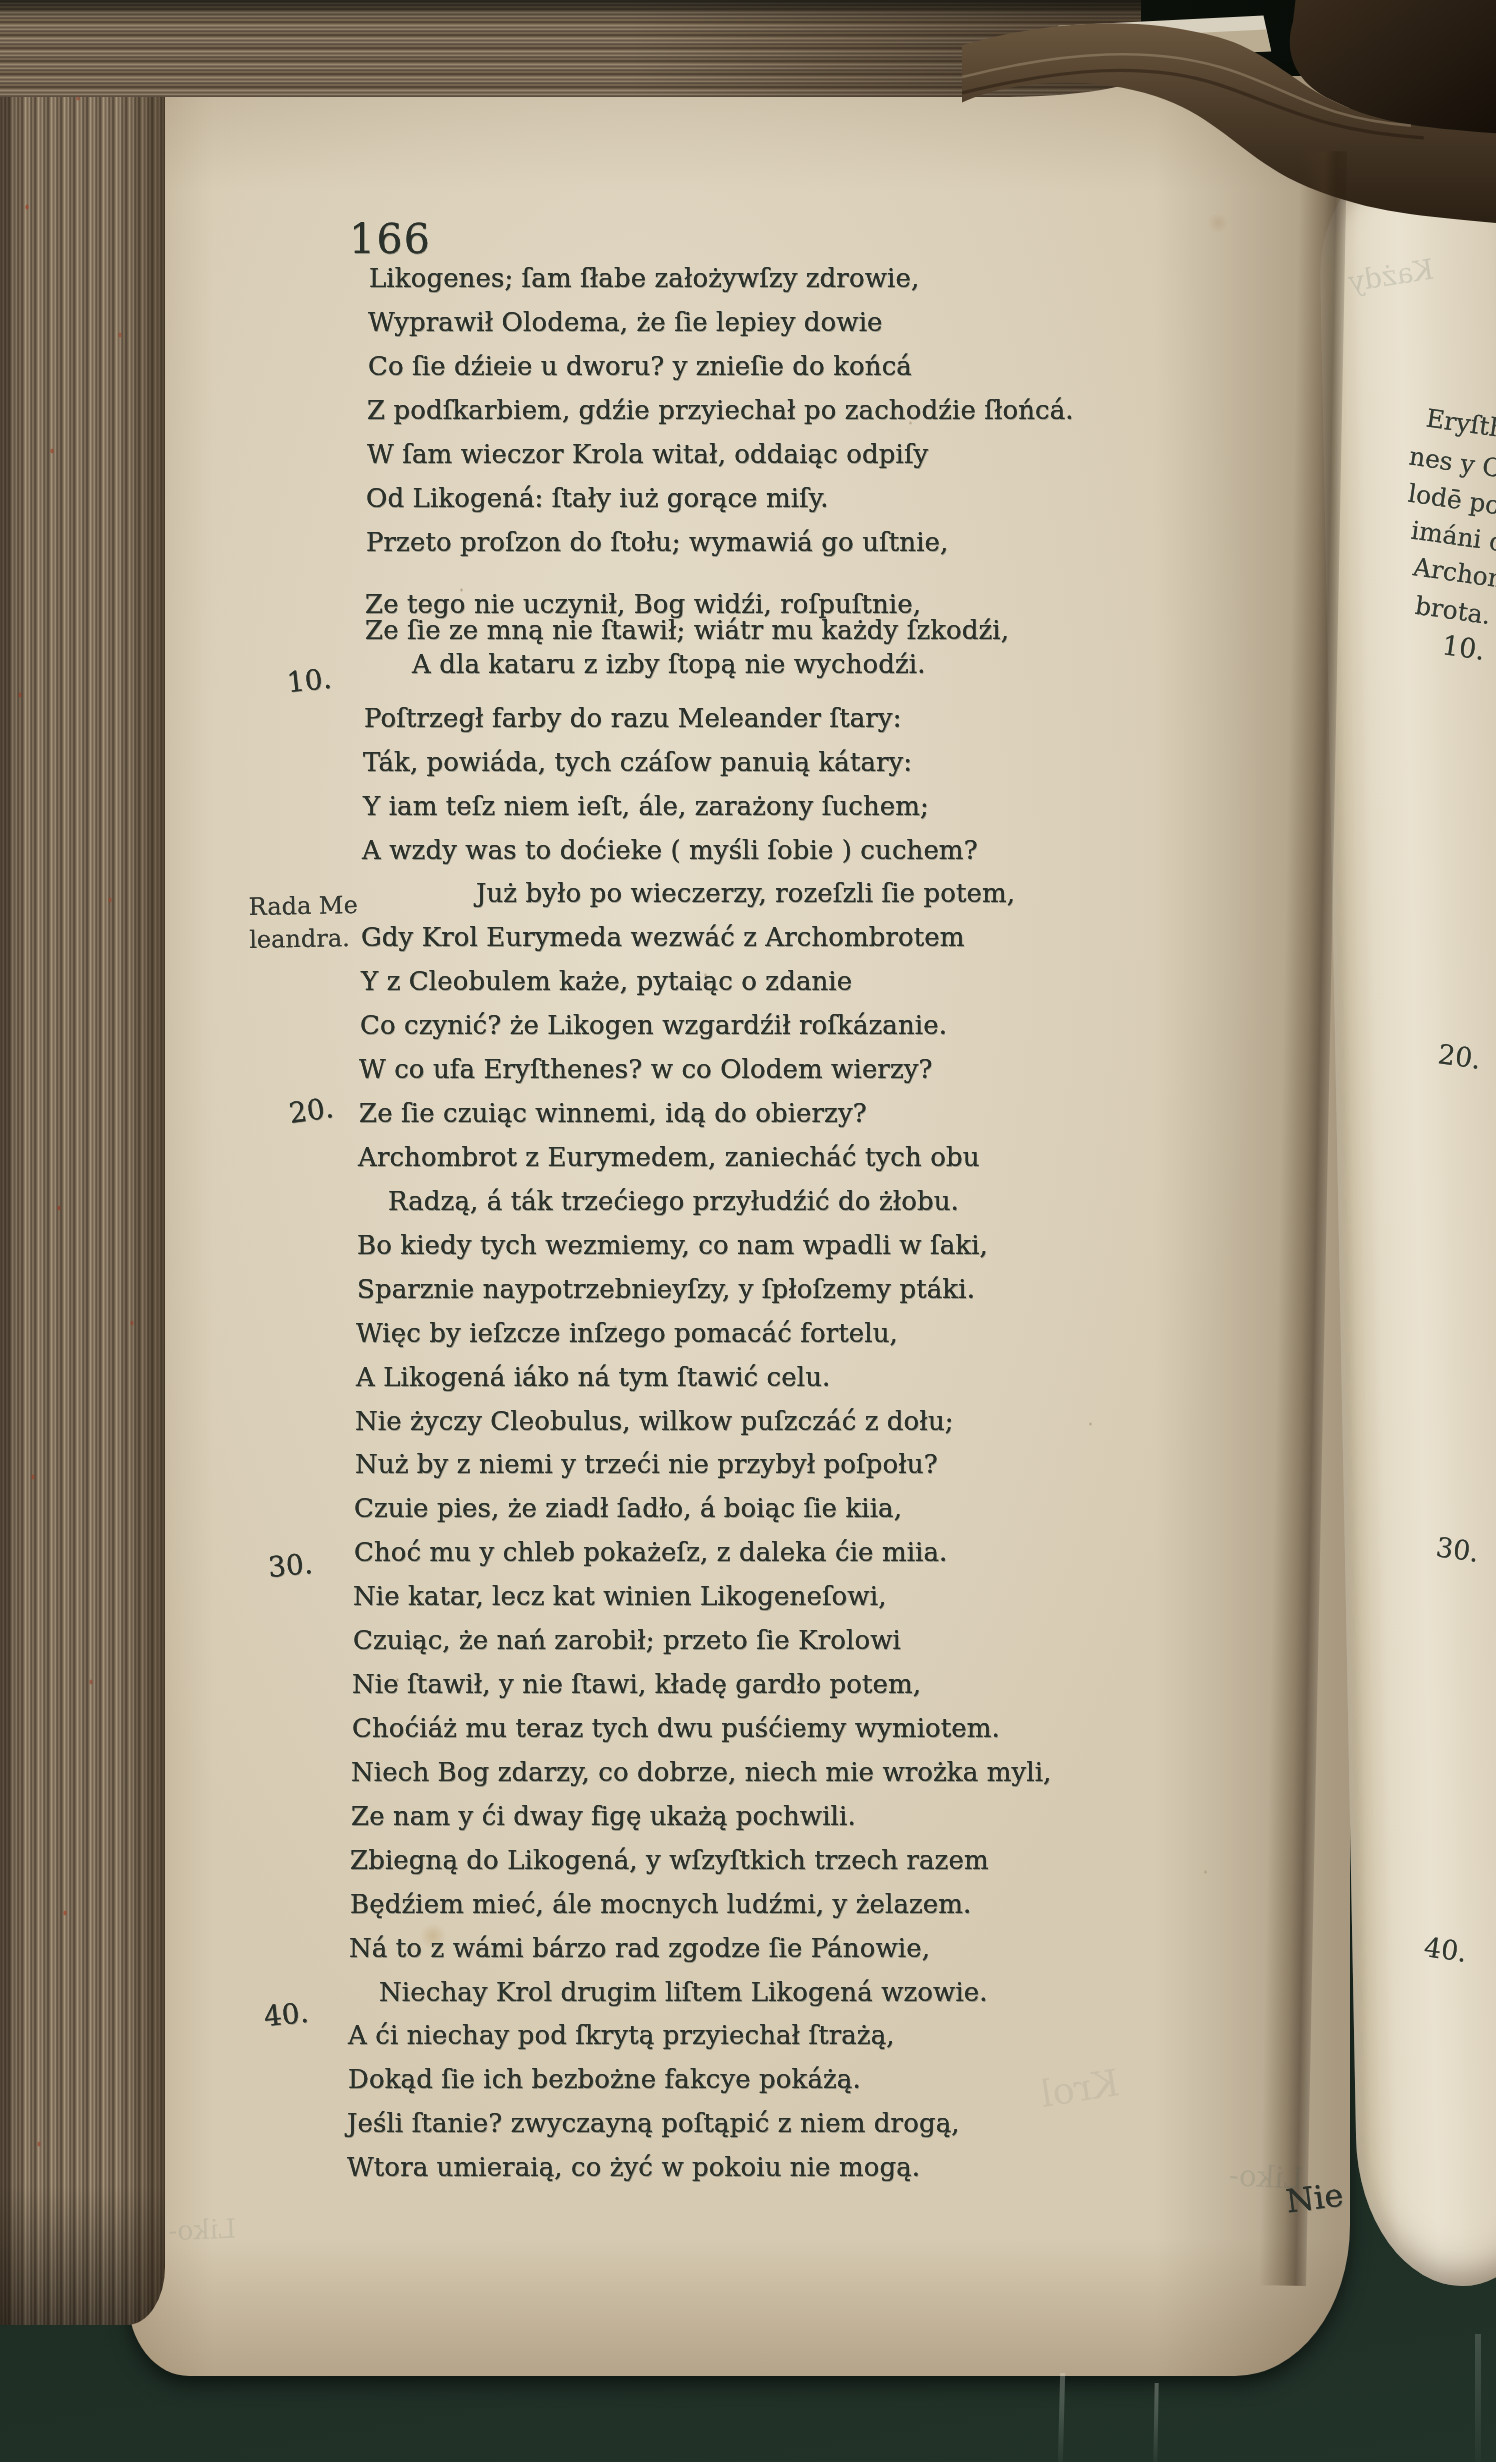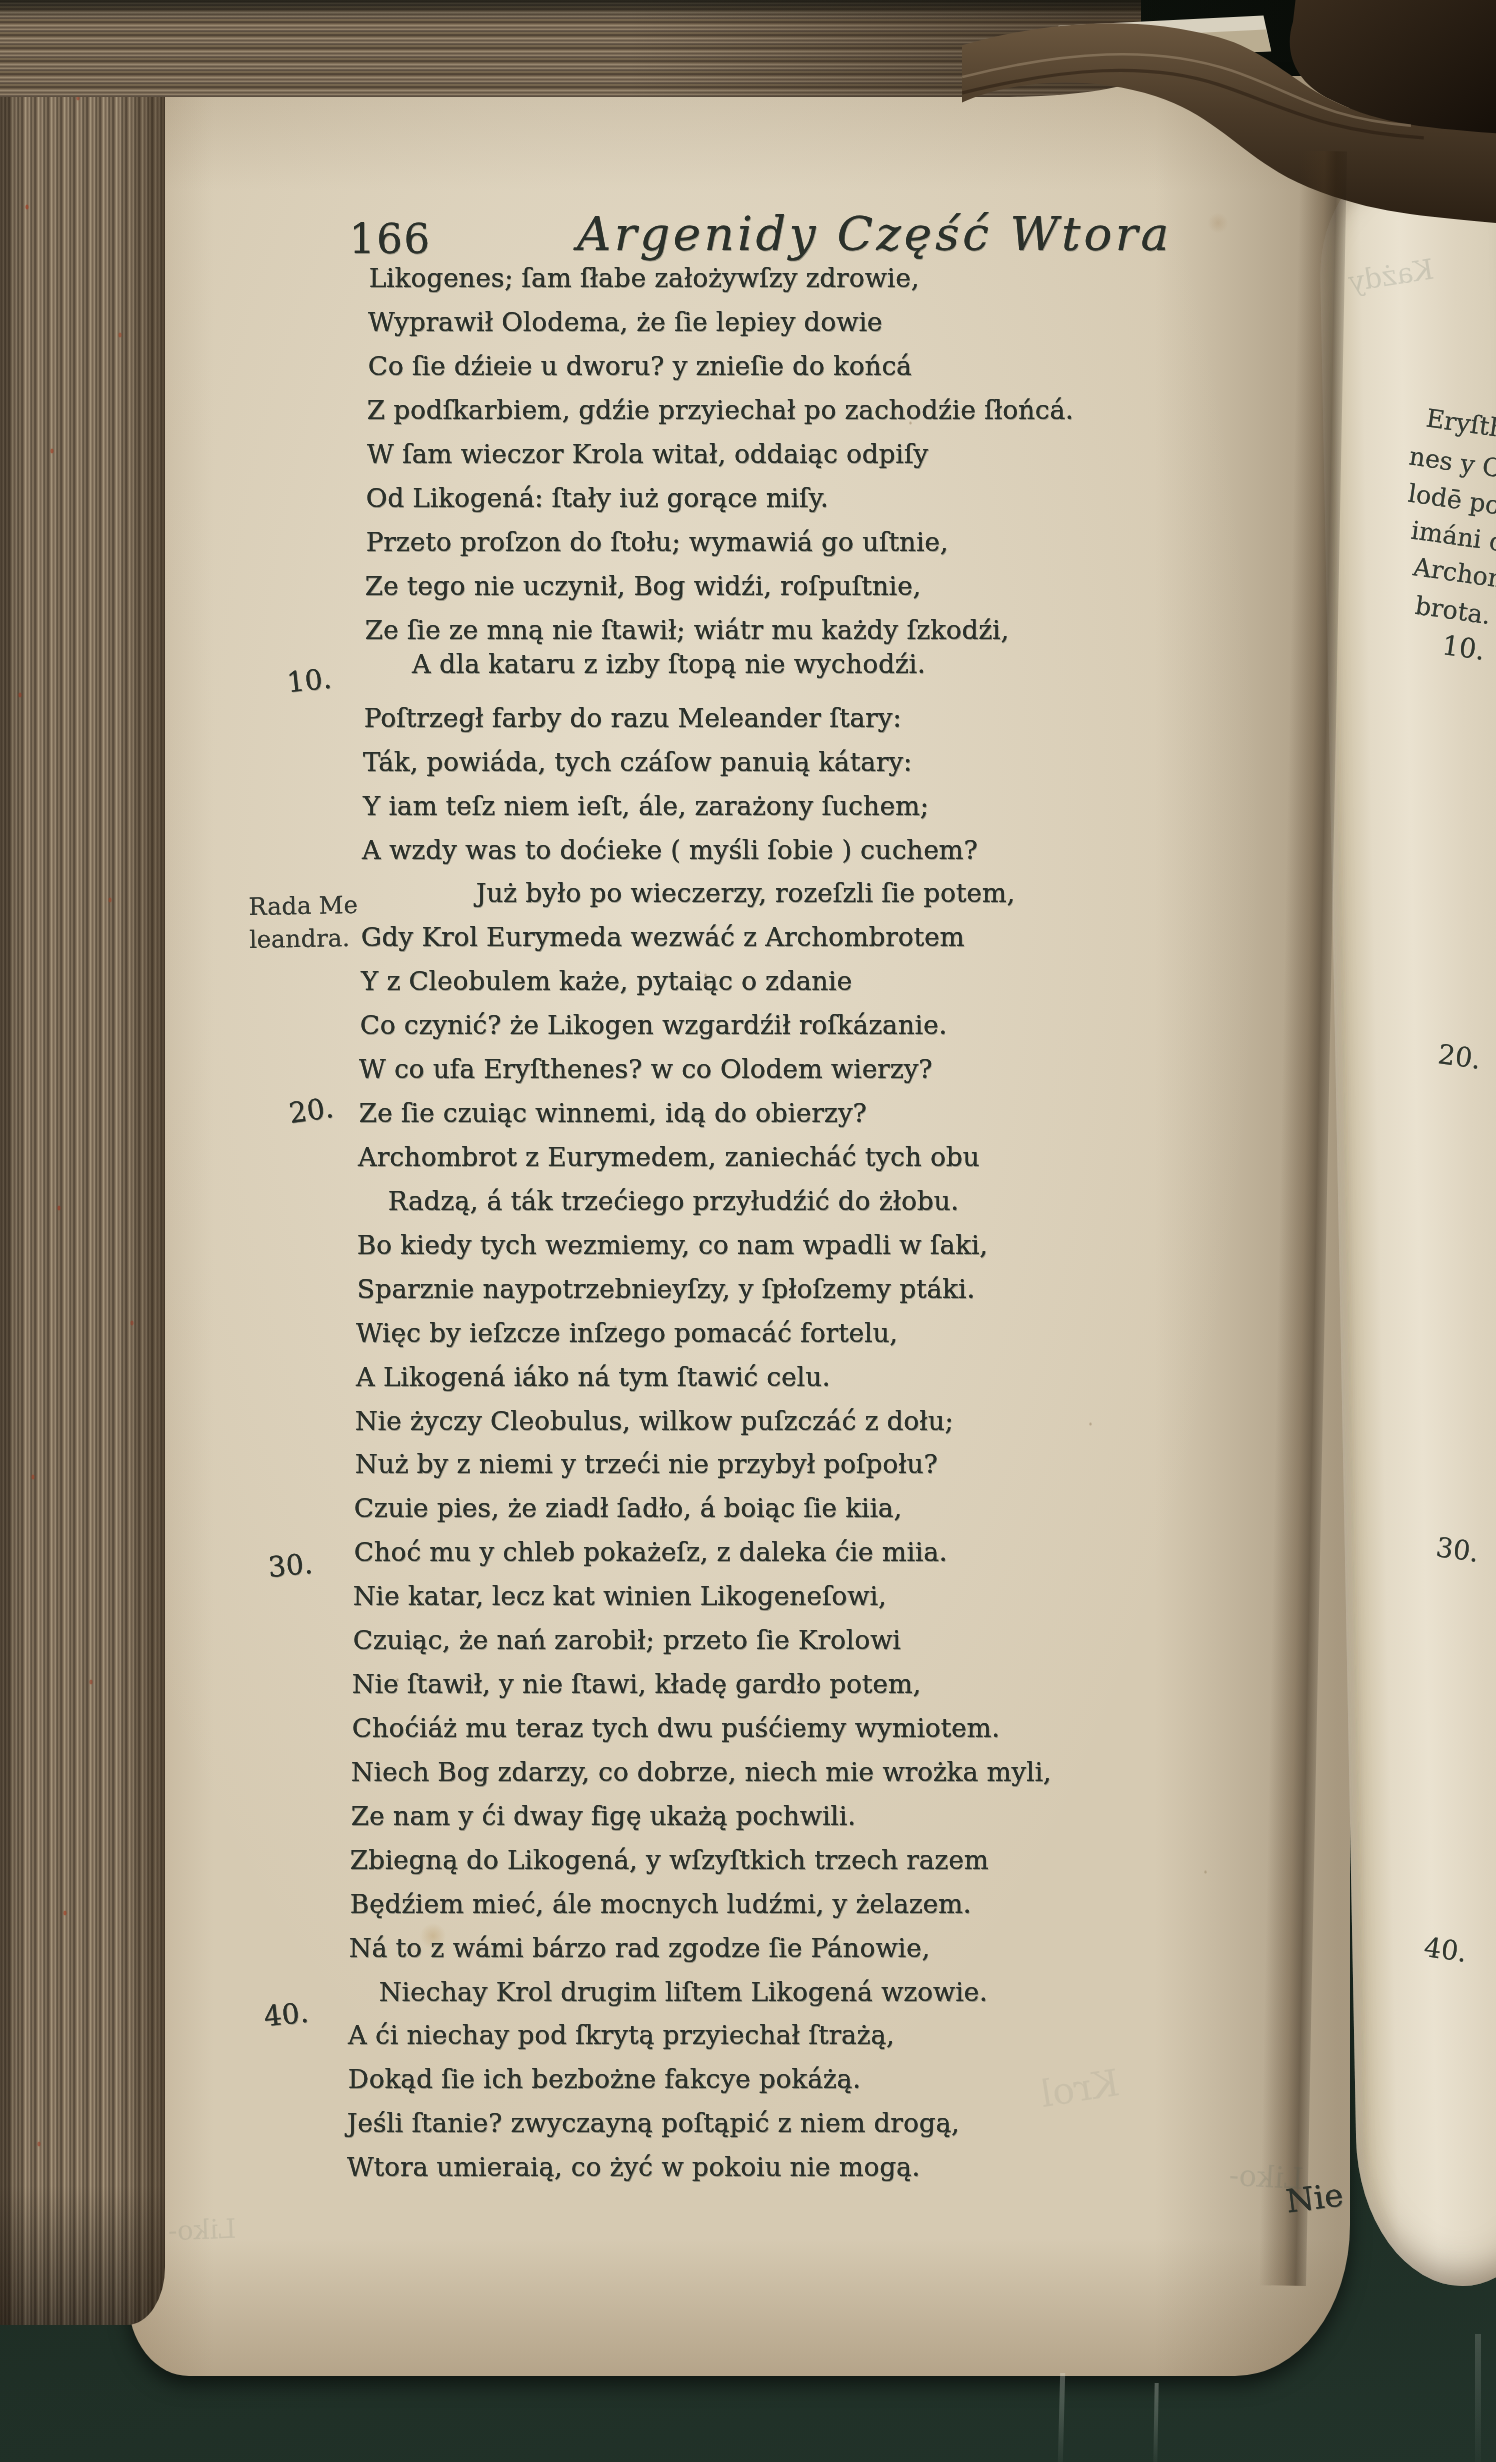--- a/index.html
+++ b/index.html
@@ -124,31 +124,30 @@
   <div class="page"></div>
   <div class="curl"></div>
   <div class="crease"></div>
 
   <div class="streak streak-1"></div>
   <div class="streak streak-2"></div>
   <div class="streak streak-3"></div>
 
   <div class="text-layer">
     <div class="page-number ink">166</div>
-    <div class="running-title ink">Argenidy Część Wtora</div>
 
     <div id="verse">
         <div class="verse-line ink" style="top: 265px; left: 369px;">Likogenes; ſam ſłabe założywſzy zdrowie,</div>
         <div class="verse-line ink" style="top: 309px; left: 368px;">Wyprawił Olodema, że ſie lepiey dowie</div>
         <div class="verse-line ink" style="top: 353px; left: 368px;">Co ſie dźieie u dworu? y znieſie do końcá</div>
         <div class="verse-line ink" style="top: 397px; left: 367px;">Z podſkarbiem, gdźie przyiechał po zachodźie ſłońcá.</div>
         <div class="verse-line ink" style="top: 441px; left: 367px;">W ſam wieczor Krola witał, oddaiąc odpiſy</div>
         <div class="verse-line ink" style="top: 485px; left: 366px;">Od Likogená: ſtały iuż gorące miſy.</div>
         <div class="verse-line ink" style="top: 529px; left: 366px;">Przeto proſzon do ſtołu; wymawiá go uſtnie,</div>
-        <div class="verse-line ink" style="top: 573px; left: 365px;">Ze tego nie uczynił, Bog widźi, roſpuſtnie,</div>
+        <div class="verse-line ink" style="top: 591px; left: 365px;">Ze tego nie uczynił, Bog widźi, roſpuſtnie,</div>
         <div class="verse-line ink" style="top: 617px; left: 365px; text-align: right;">Ze ſie ze mną nie ſtawił; wiátr mu każdy ſzkodźi,</div>
         <div class="verse-line ink" style="top: 651px; left: 364px; margin-left: 48px;">A dla kataru z izby ſtopą nie wychodźi.</div>
         <div class="verse-line ink" style="top: 705px; left: 364px;">Poſtrzegł farby do razu Meleander ſtary:</div>
         <div class="verse-line ink" style="top: 749px; left: 363px;">Ták, powiáda, tych czáſow panuią kátary:</div>
         <div class="verse-line ink" style="top: 793px; left: 363px;">Y iam teſz niem ieſt, ále, zarażony ſuchem;</div>
         <div class="verse-line ink" style="top: 837px; left: 362px;">A wzdy was to doćieke ( myśli ſobie ) cuchem?</div>
         <div class="verse-line ink" style="top: 880px; left: 476px;">Już było po wieczerzy, rozeſzli ſie potem,</div>
         <div class="verse-line ink" style="top: 924px; left: 361px;">Gdy Krol Eurymeda wezwáć z Archombrotem</div>
         <div class="verse-line ink" style="top: 968px; left: 361px;">Y z Cleobulem każe, pytaiąc o zdanie</div>
         <div class="verse-line ink" style="top: 1012px; left: 360px;">Co czynić? że Likogen wzgardźił roſkázanie.</div>

